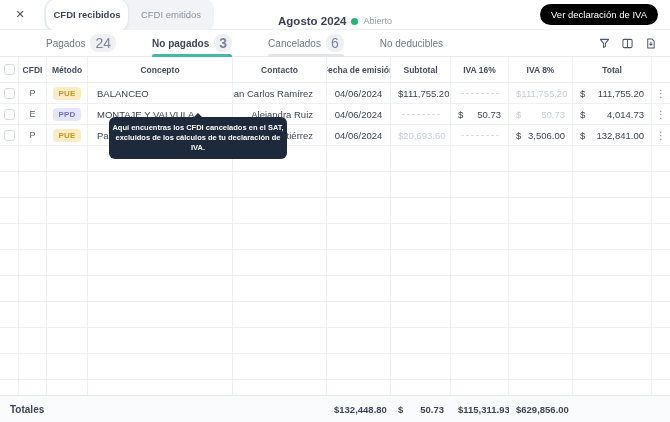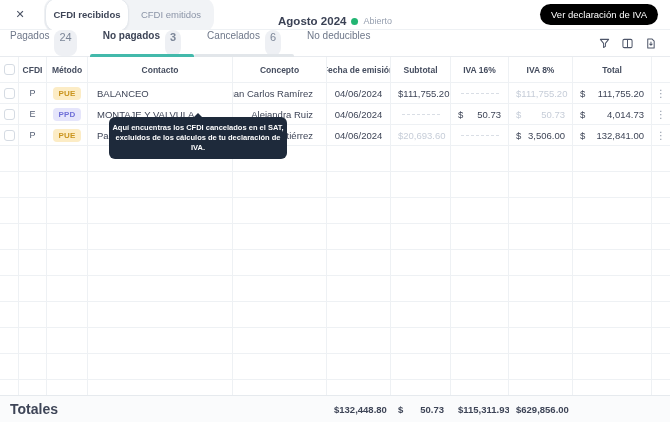--- a/index.html
+++ b/index.html
@@ -27,28 +27,28 @@
     display:flex; align-items:center; gap:5px; }
   .period-title { font-size:11.5px; font-weight:bold; color:#3a4154; }
   .status-dot { width:7px; height:7px; border-radius:50%; background:#22b573; }
   .status-text { font-size:9px; color:#97a0b0; }
   .iva-btn { margin-left:auto; height:21px; padding:0 11px; border:none; border-radius:11px;
     background:#000000; color:#fff; font-size:9.5px; font-family:inherit; cursor:pointer; }
 
   
   .tabsrow { height:27px; flex:0 0 27px; display:flex; align-items:stretch;
     border-bottom:1px solid #e8ebef; position:relative; background:#fff; }
-  .ftab { display:flex; gap:5px; padding:0 13px; font-size:10px;
-    color:#6e7789; position:relative; cursor:pointer; }
+  .ftab { display:flex; align-items:center; gap:5px; padding:0 0; font-size:10px;
+    color:#6e7789; position:relative; cursor:pointer;margin-left:36px; }
   .ftab:first-child { padding-left:10px; }
   .ftab.active { color:#3e4557; font-weight:bold; }
   .ftab.active::after, .ftab.hovered::after { content:""; position:absolute; left:0; right:0; bottom:-1px; height:3px; border-radius:2px 2px 0 0; }
   .ftab.active::after { background:#43b9ab; }
   .ftab.hovered::after { background:#e2e6ea; }
-  .count-badge { background:#eef0f4; color:#7c8698; font-size:11px; border-radius:8px;
+  .count-badge { background:#eef0f4; color:#7c8698; font-size:14px; border-radius:8px;
     padding:1px 5px; min-width:10px; text-align:center; }
   .count-badge:empty { display:none; }
   .tab-icons { margin-left:auto; display:flex; align-items:center; gap:12px; padding-right:14px; color:#4e5669; }
   .tab-icons svg { display:block; cursor:pointer; }
 
   
   .table-area { flex:1; display:flex; flex-direction:column; position:relative; background:#fff; }
   .grid-row { display:grid; grid-template-columns:19px 28px 41px 145px 94px 64px 60px 58px 64px 79px 18px; }
   .thead { height:26px; flex:0 0 26px; }
   .th { display:flex; align-items:center; justify-content:center; font-size:8.5px; font-weight:bold;
@@ -73,21 +73,21 @@
   .kebab { justify-content:center; color:#8e97a6; font-size:10px; cursor:pointer; }
 
   .empty-grid { flex:1; background:repeating-linear-gradient(to bottom, transparent 0 25px, #eef1f4 25px 26px); }
   .ecell { border-right:1px solid #eef1f4; }
   .ecell:last-child { border-right:none; }
 
   
   .totalsrow { height:27px; flex:0 0 27px; background:#fafbfc; border-top:1px solid #e6eaee; }
   .totalsrow .td { border:none; font-weight:bold; color:#3e4557; background:transparent; }
   .totals-label { grid-column:1 / 6; padding-left:10px; display:flex; align-items:center;
-    font-size:14px; font-weight:bold; color:#3e4557; }
+    font-size:10px; font-weight:bold; color:#3e4557; }
 
   
   .tooltip { position:absolute; left:109px; top:60px; width:178px; background:#1e2a3b; color:#fff;
     font-size:7.5px; line-height:10px; text-align:center; padding:6px 0; border-radius:6px;
     z-index:20; font-weight:bold; }
   .tooltip::before { content:""; position:absolute; top:-4px; left:84px; width:0; height:0;
     border-left:5px solid transparent; border-right:5px solid transparent; border-bottom:5px solid #1e2a3b; }
 </style>
 </head>
 <body>
@@ -143,22 +143,22 @@
   <div class="table-area">
 
     <div class="tooltip">Aquí encuentras los CFDI cancelados en el SAT, excluidos de los cálculos de tu declaración de IVA.</div>
 
     <div class="grid-row thead">
       <div class="th">
           <span class="checkbox"></span>
         </div>
       <div class="th">CFDI</div>
       <div class="th">Método</div>
+      <div class="th">Concepto</div>
       <div class="th">Contacto</div>
-      <div class="th">Concepto</div>
       <div class="th">Fecha de emisión</div>
       <div class="th">Subtotal</div>
       <div class="th">IVA 16%</div>
       <div class="th">IVA 8%</div>
       <div class="th">Total</div>
       <div class="th"></div>
     </div>
 
     <div>
   <div class="grid-row tr">

